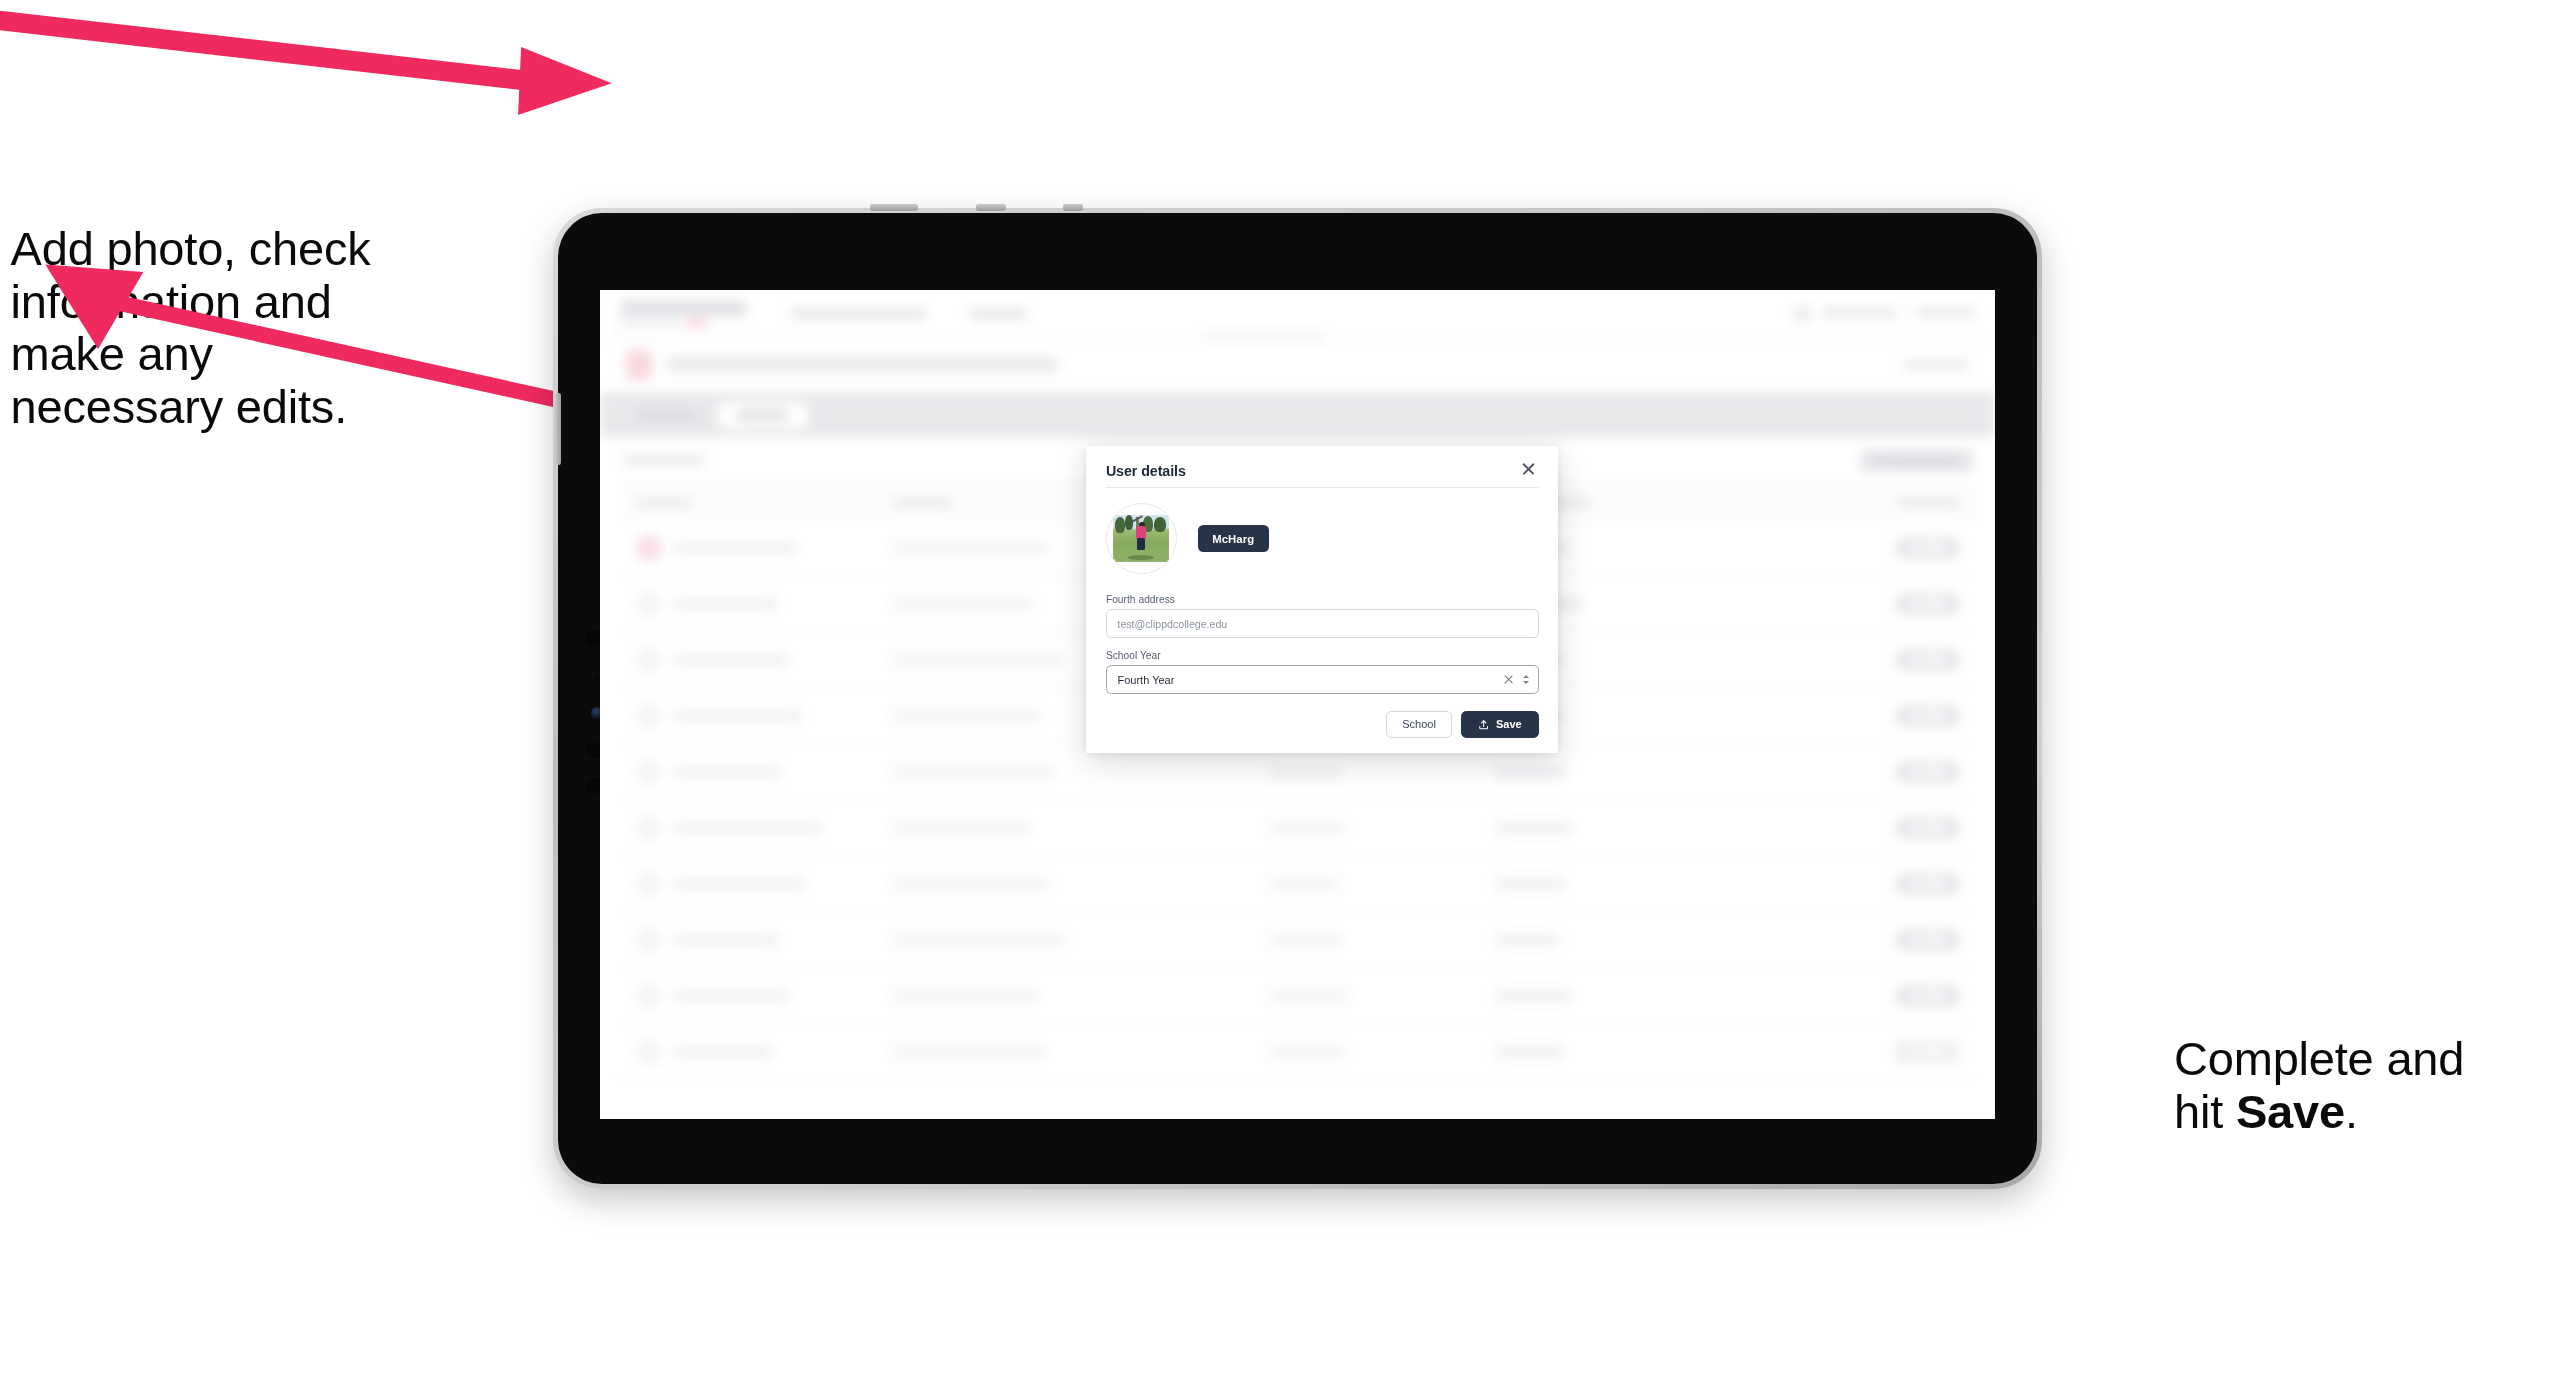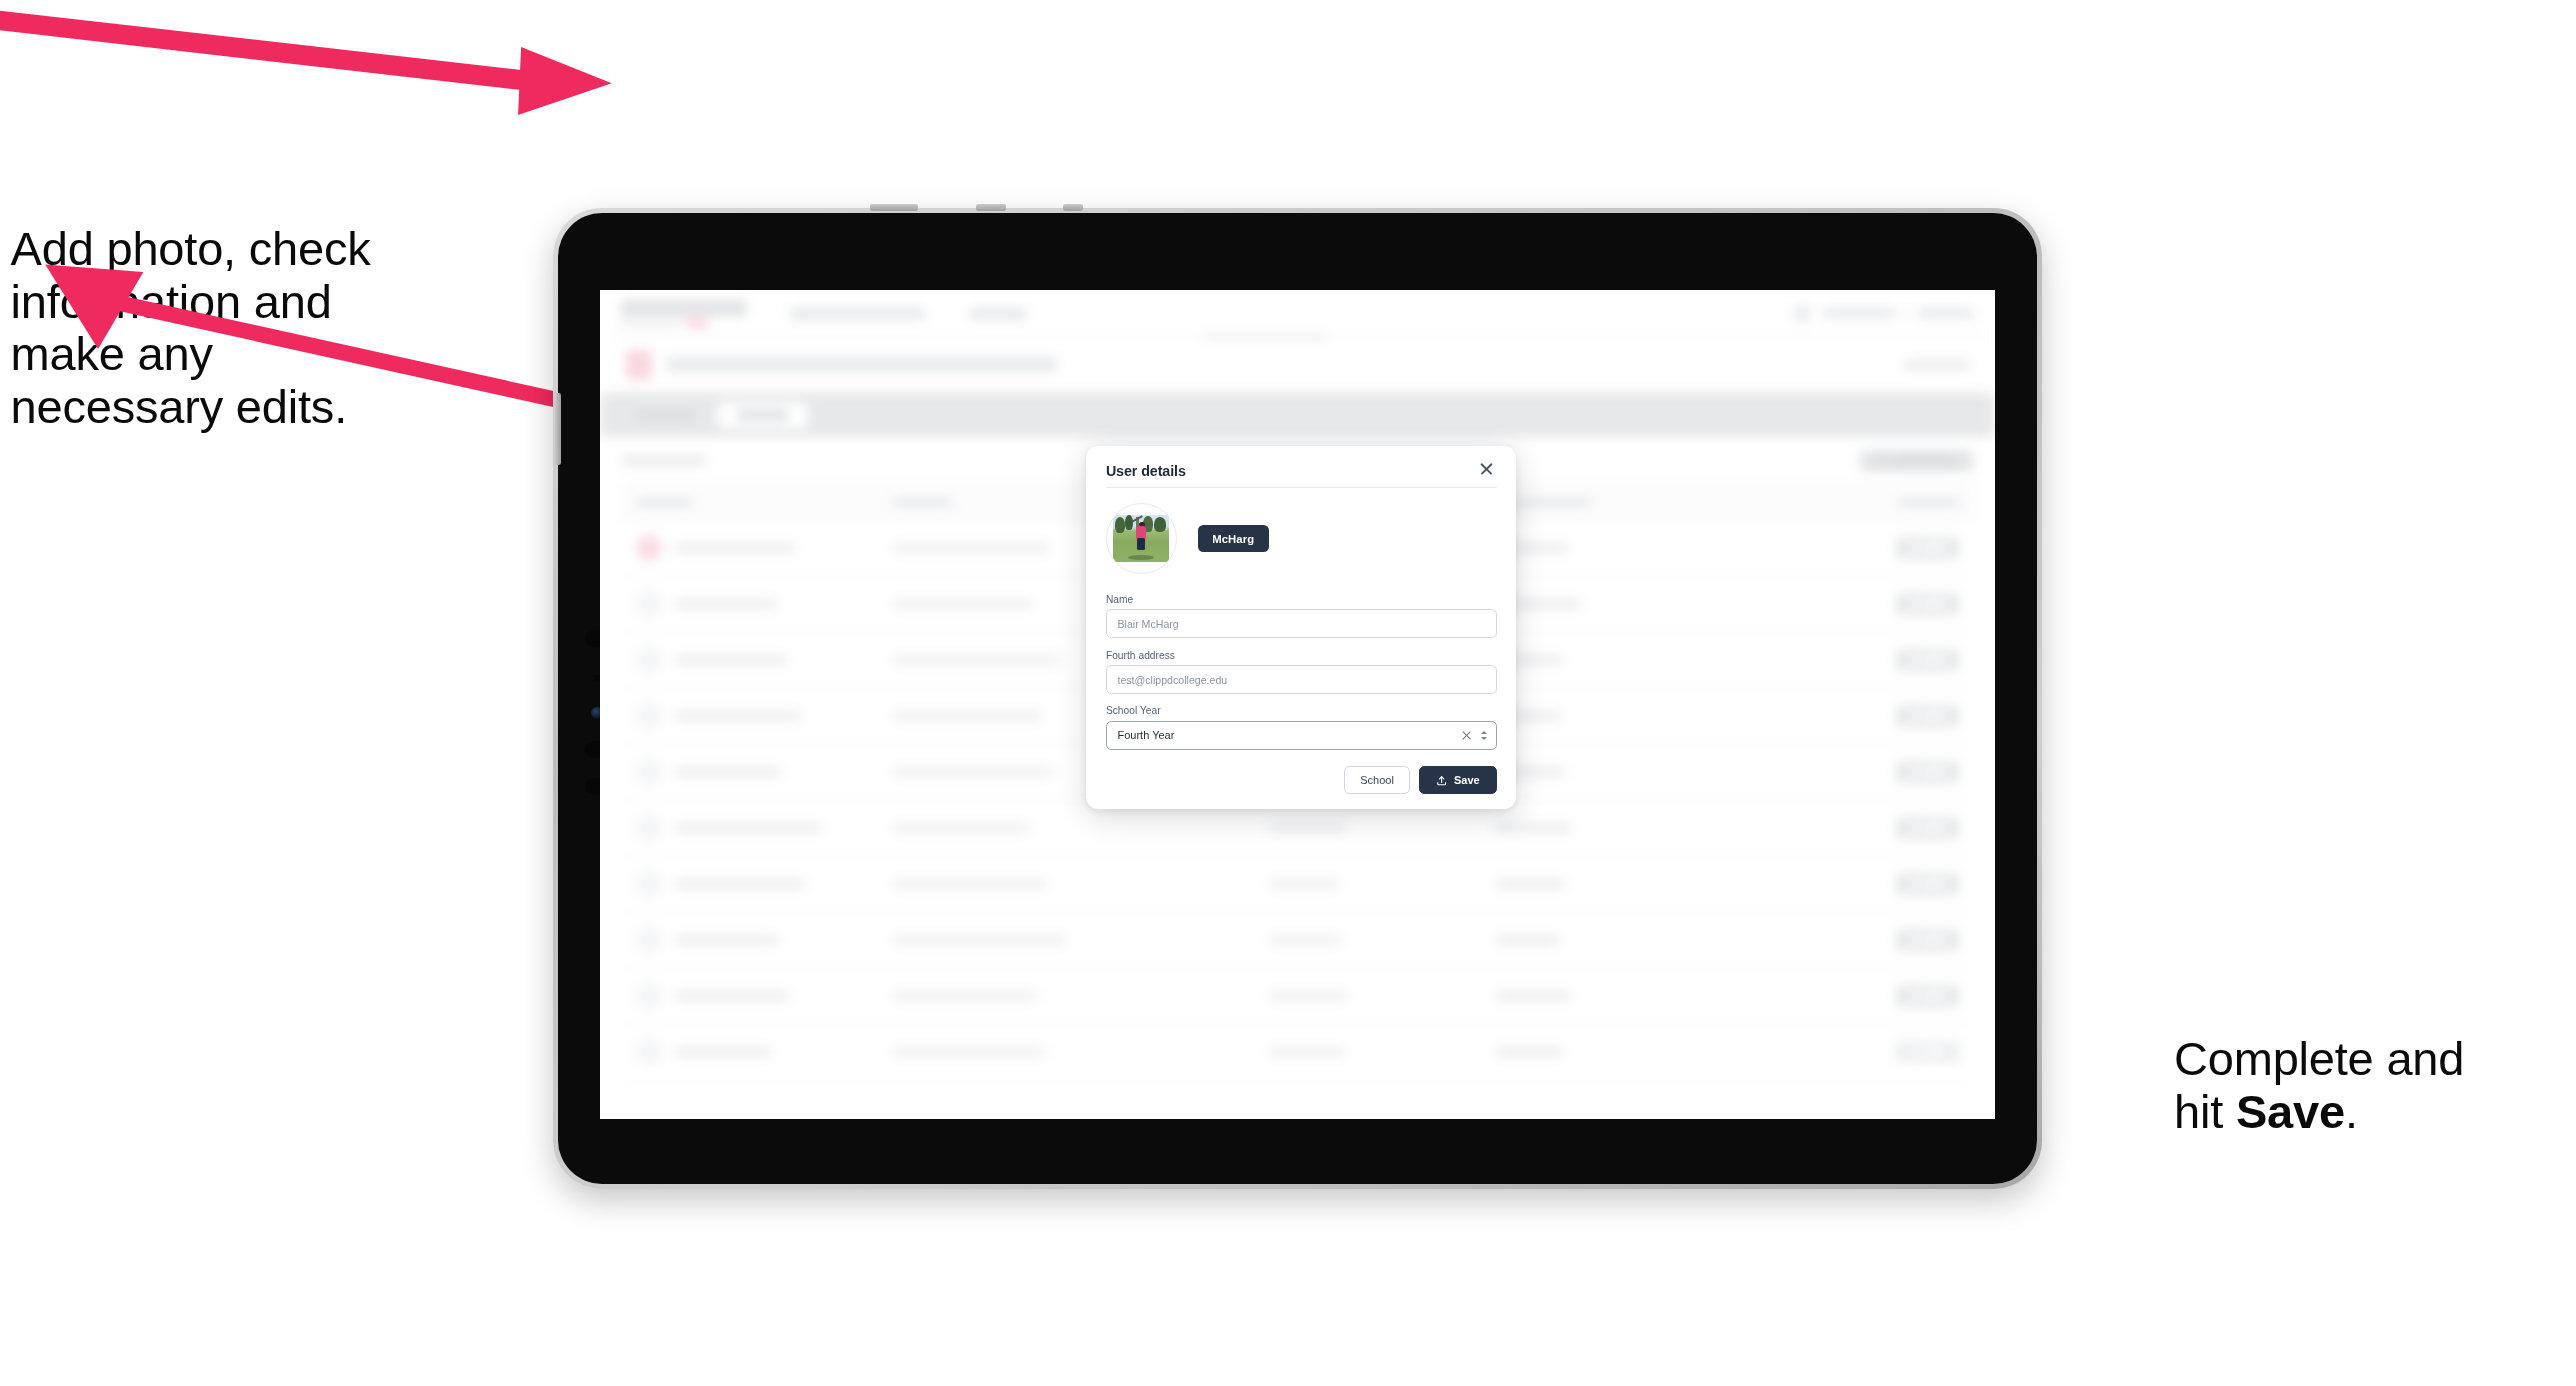--- a/index.html
+++ b/index.html
@@ -173,23 +173,23 @@
     width: 63px; height: 22.6px; background: #d3d6db; border-radius: 5.3px;
     display: flex; align-items: center; justify-content: center; gap: 4.5px;
   }
   .tr .edit-btn .ico { width: 8.3px; height: 8.3px; background: #ffffff; border-radius: 1.5px; }
   .tr .edit-btn .lbl { width: 21px; height: 6.8px; background: #ffffff; border-radius: 1.5px; }
 
   
   #modal {
     position: absolute;
     left: 486px; top: 156px;
-    width: 430px;
+    width: 472px;
     background: #ffffff;
-    border-radius: 12px;
+    border-radius: 0;
     box-shadow: 0 7.5px 30px rgba(16,24,40,0.16), 0 1.5px 7.5px rgba(16,24,40,0.08);
     padding: 16.6px 19.6px 15px 19.6px;
   }
   #modal-header {
     display: flex; align-items: flex-start; justify-content: space-between;
     border-bottom: 0.8px solid #e7e9ec;
     padding-bottom: 8.3px;
   }
   #modal-title { font-size: 14.3px; font-weight: 700; color: #1f2a37; letter-spacing: -0.1px; }
   #modal-close {
@@ -640,24 +640,20 @@
                 <div id="ground-shadow"></div>
                 <div id="golfer-club"></div>
                 <div id="golfer-head"></div>
                 <div id="golfer-torso"></div>
                 <div id="golfer-legs"></div>
               </div>
             </div>
             <button id="upload-btn">McHarg</button>
           </div>
 
-          <div class="field">
-            <label class="field-label">Name</label>
-            <input class="field-input" type="text" readonly="" value="Blair McHarg" style="">
-          </div>
 
 
           <div class="field">
             <label class="field-label">Fourth address</label>
             <input class="field-input" type="text" readonly="" value="test@clippdcollege.edu" style="">
           </div>
 
           <div class="field">
             <label class="field-label">School Year</label>
             <div id="school-year-control">

